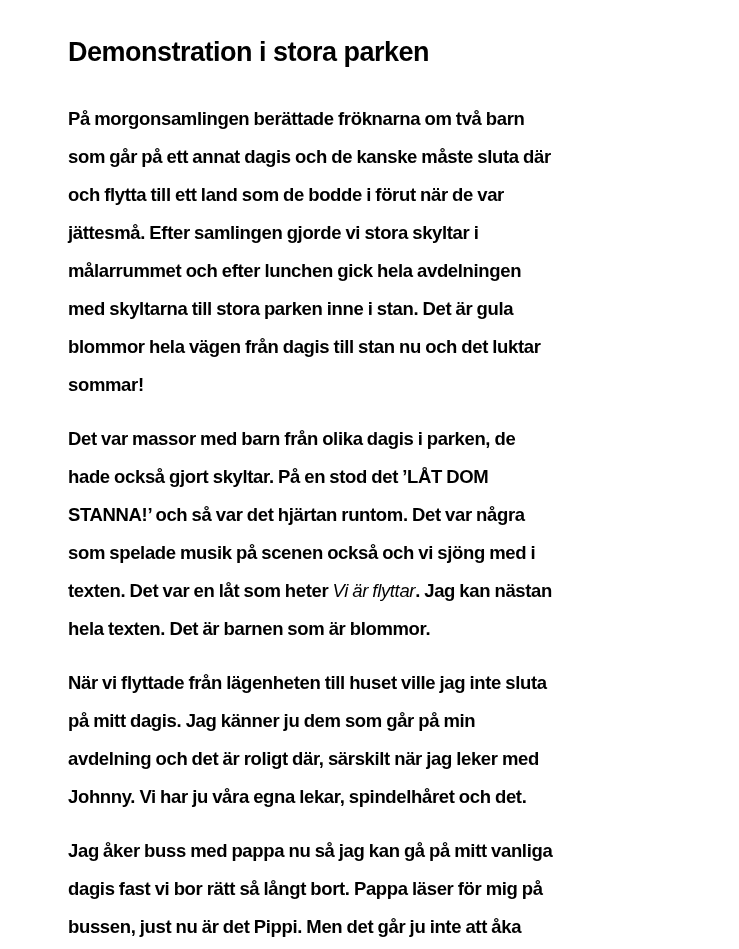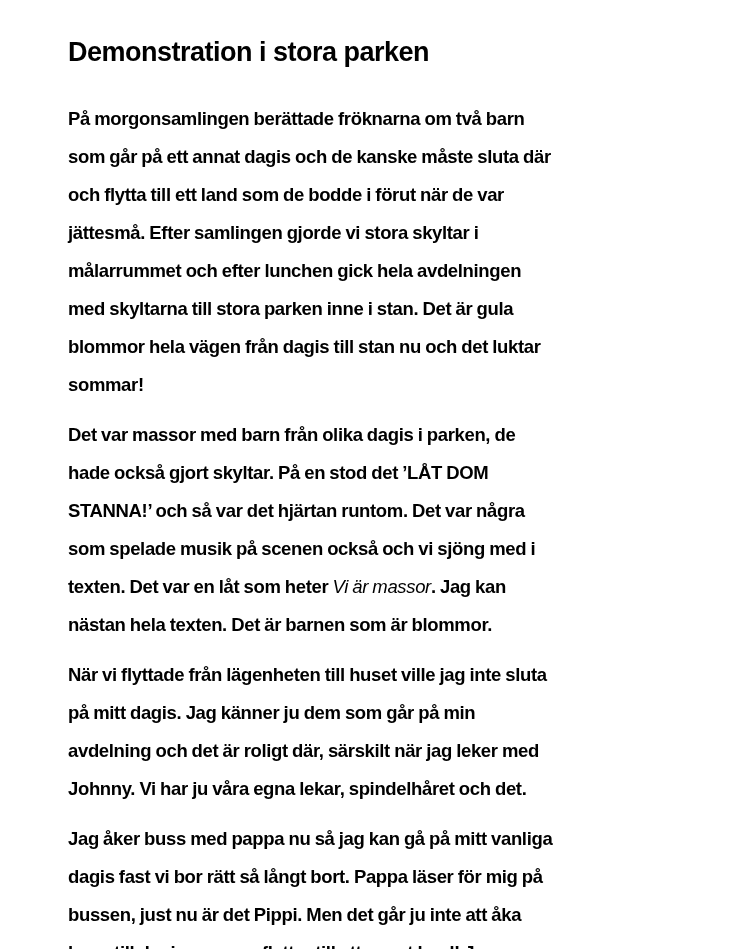--- a/index.html
+++ b/index.html
@@ -24,41 +24,41 @@
     letter-spacing: -0.5px;
     line-height: 32px;
     margin: 0 0 32px 0;
   }
   .para {
     font-size: 18.5px;
     font-weight: 700;
     letter-spacing: -0.35px;
     word-spacing: -0.5px;
     line-height: 38px;
-    margin: 4px 0 12px 0;
+    margin: 16px 0 12px 0;
     max-width: 604px;
   }
   .song-title {
     font-style: italic;
     font-weight: 400;
   }
 </style>
 </head>
 <body>
 
 <main class="page">
 
   <h1 class="title">Demonstration i stora parken</h1>
 
   <p class="para">
     <span>På morgonsamlingen berättade fröknarna om två barn som går på ett annat dagis och de kanske måste sluta där och flytta till ett land som de bodde i förut när de var jättesmå. Efter samlingen gjorde vi stora skyltar i målarrummet och efter lunchen gick hela avdelningen med skyltarna till stora parken inne i stan. Det är gula blommor hela vägen från dagis till stan nu och det luktar sommar!</span>
   </p>
 
   <p class="para">
-    <span>Det var massor med barn från olika dagis i parken, de hade också gjort skyltar. På en stod det ’LÅT DOM STANNA!’ och så var det hjärtan runtom. Det var några som spelade musik på scenen också och vi sjöng med i texten. Det var en låt som heter </span><em class="song-title">Vi är massor</em><span>. Jag kan nästan hela texten. Det är barnen som är blommor.</span>
+    <span>Det var massor med barn från olika dagis i parken, de hade också gjort skyltar. På en stod det ’LÅT DOM STANNA!’ och så var det hjärtan runtom. Det var några som spelade musik på scenen också och vi sjöng med i texten. Det var en låt som heter </span><em class="song-title">Vi är flyttar</em><span>. Jag kan nästan hela texten. Det är barnen som är blommor.</span>
   </p>
 
   <p class="para">
     <span>När vi flyttade från lägenheten till huset ville jag inte sluta på mitt dagis. Jag känner ju dem som går på min avdelning och det är roligt där, särskilt när jag leker med Johnny. Vi har ju våra egna lekar, spindelhåret och det.</span>
   </p>
 
   <p class="para">
     <span>Jag åker buss med pappa nu så jag kan gå på mitt vanliga dagis fast vi bor rätt så långt bort. Pappa läser för mig på bussen, just nu är det Pippi. Men det går ju inte att åka buss till dagis om man flyttar till ett annat land! Jag hoppas att de får stanna kvar, båda barnen.</span>
   </p>
 

